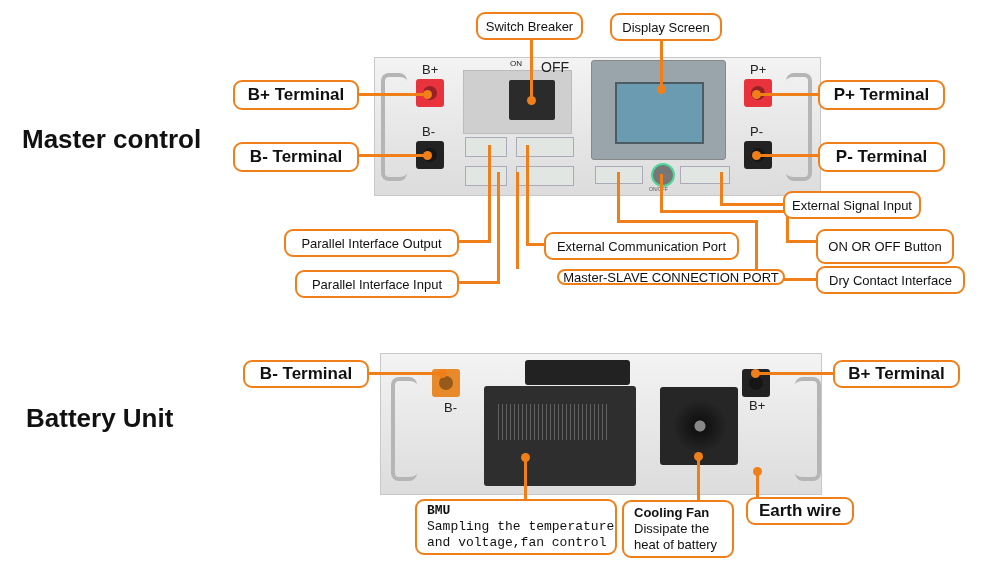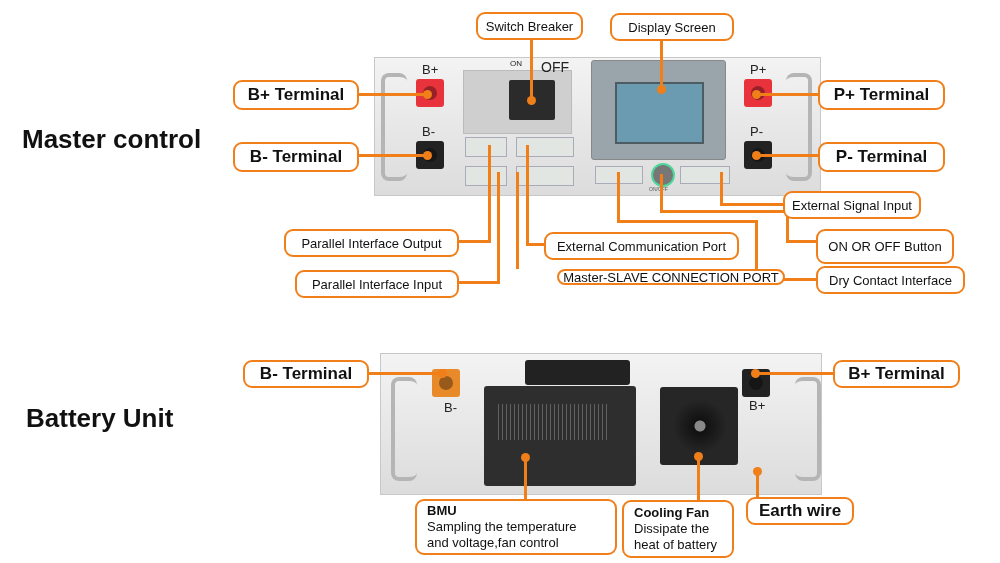--- a/index.html
+++ b/index.html
@@ -81,21 +81,21 @@
 <div class="line" style="left:755px;top:220px;width:3px;height:60px;"></div>
 <div class="line" style="left:755px;top:278px;width:63px;height:3px;"></div>
 <div class="line" style="left:660px;top:174px;width:3px;height:38px;"></div>
 <div class="line" style="left:660px;top:210px;width:128px;height:3px;"></div>
 <div class="line" style="left:786px;top:210px;width:3px;height:32px;"></div>
 <div class="line" style="left:786px;top:240px;width:32px;height:3px;"></div>
 <div class="line" style="left:720px;top:172px;width:3px;height:33px;"></div>
 <div class="line" style="left:720px;top:203px;width:98px;height:3px;"></div>
 
 <div class="label lbl-small" style="left:476px;top:12px;width:107px;height:28px;">Switch Breaker</div>
-<div class="label lbl-small" style="left:610px;top:13px;width:124px;height:28px;">Display Screen</div>
+<div class="label lbl-small" style="left:610px;top:13px;width:112px;height:28px;">Display Screen</div>
 <div class="label lbl-big" style="left:233px;top:80px;width:126px;height:30px;">B+ Terminal</div>
 <div class="label lbl-big" style="left:233px;top:142px;width:126px;height:30px;">B- Terminal</div>
 <div class="label lbl-big" style="left:818px;top:80px;width:127px;height:30px;">P+ Terminal</div>
 <div class="label lbl-big" style="left:818px;top:142px;width:127px;height:30px;">P- Terminal</div>
 <div class="label lbl-small" style="left:783px;top:191px;width:138px;height:28px;">External Signal Input</div>
 <div class="label lbl-small" style="left:816px;top:229px;width:138px;height:35px;">ON OR OFF Button</div>
 <div class="label lbl-small" style="left:816px;top:266px;width:149px;height:28px;">Dry Contact Interface</div>
 <div class="label lbl-small" style="left:284px;top:229px;width:175px;height:28px;">Parallel Interface Output</div>
 <div class="label lbl-small" style="left:295px;top:270px;width:164px;height:28px;">Parallel Interface Input</div>
 <div class="label lbl-small" style="left:544px;top:232px;width:195px;height:28px;">External Communication Port</div>
@@ -123,21 +123,21 @@
 <div class="line" style="left:524px;top:457px;width:3px;height:44px;"></div>
 <div class="dot" style="left:521px;top:453px;"></div>
 <div class="line" style="left:697px;top:455px;width:3px;height:46px;"></div>
 <div class="dot" style="left:694px;top:452px;"></div>
 <div class="line" style="left:756px;top:470px;width:3px;height:30px;"></div>
 <div class="dot" style="left:753px;top:467px;"></div>
 
 <div class="label lbl-big" style="left:243px;top:360px;width:126px;height:28px;">B- Terminal</div>
 <div class="label lbl-big" style="left:833px;top:360px;width:127px;height:28px;">B+ Terminal</div>
 
-<div class="label" style="left:415px;top:499px;width:202px;height:56px;justify-content:flex-start;">
+<div class="label" style="left:415px;top:499px;width:202px;height:56px;justify-content:flex-start;font-family:Liberation Mono, monospace;">
   <span class="box-text">
     <b>BMU</b><br>
     <span>Sampling the temperature</span><br>
     <span>and voltage,fan control</span>
   </span>
 </div>
 <div class="label" style="left:622px;top:500px;width:112px;height:58px;justify-content:flex-start;">
   <span class="box-text">
     <b>Cooling Fan</b><br>
     <span>Dissipate the</span><br>

